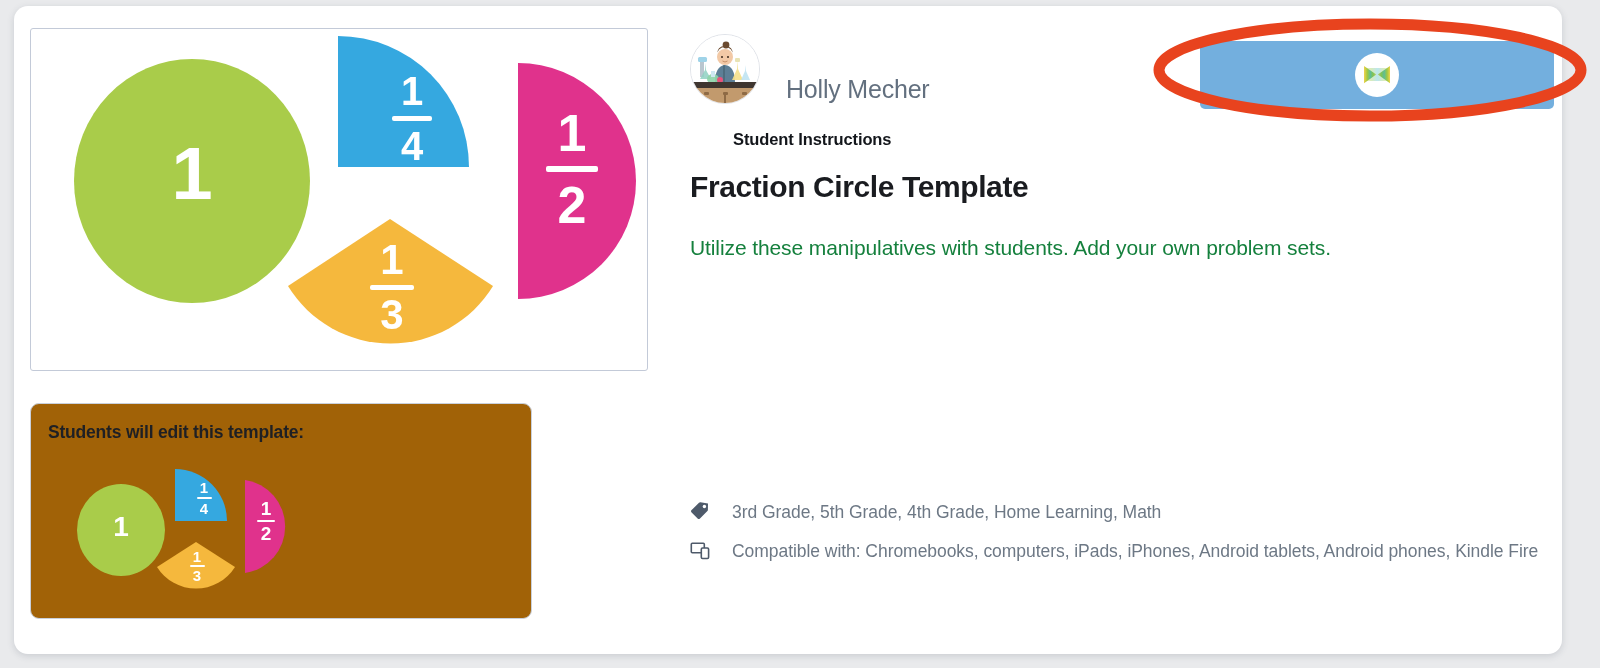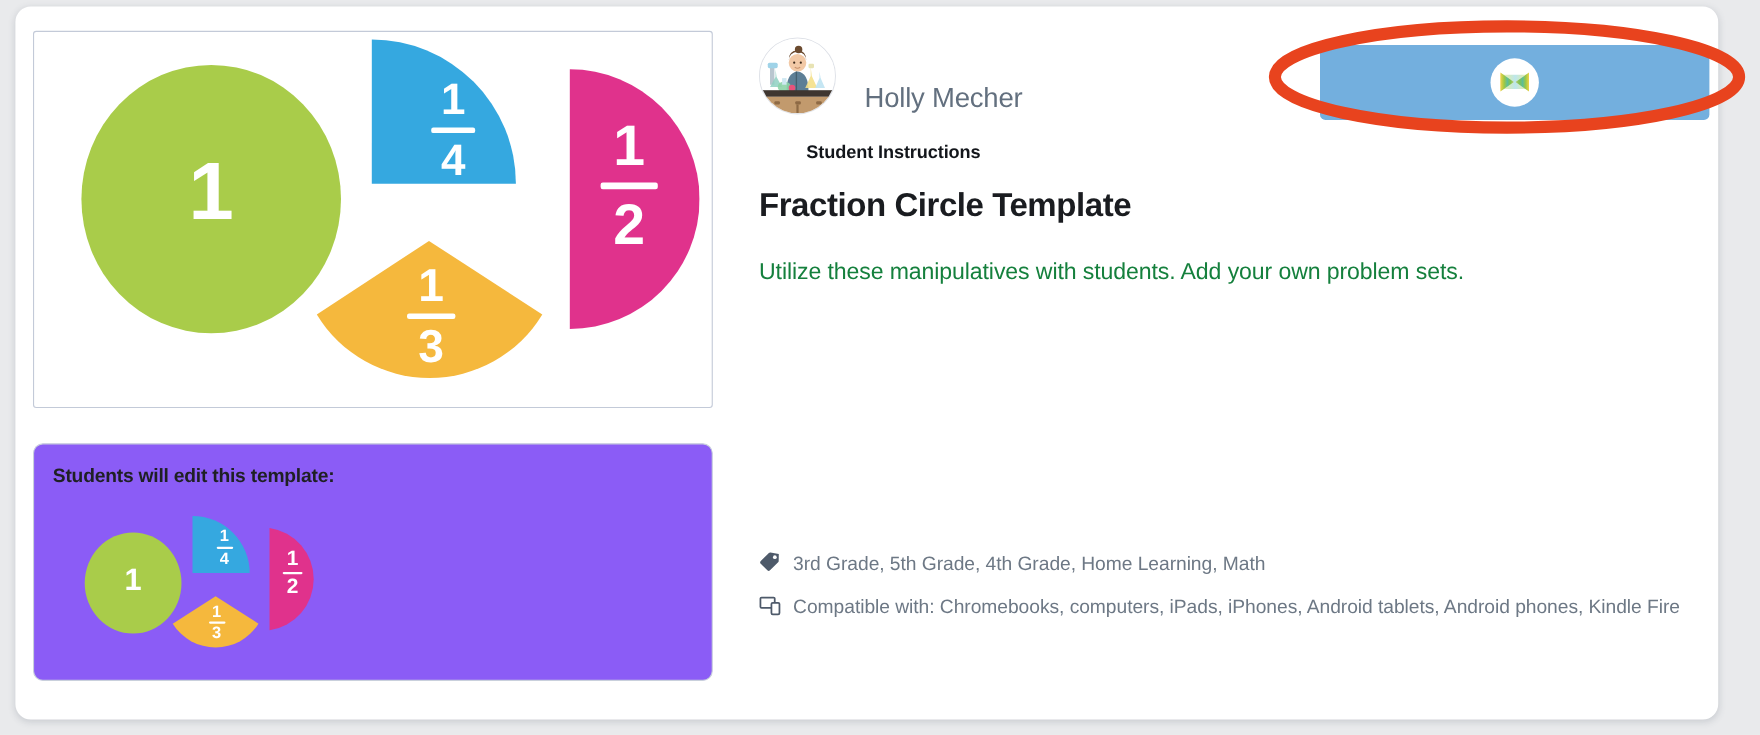--- a/index.html
+++ b/index.html
@@ -44,23 +44,23 @@
     height: 343px;
     background: #ffffff;
     border: 1.5px solid #c3cad8;
     border-radius: 3px;
     overflow: hidden;
   }
 
   .template-card {
     position: relative;
     margin-top: 32px;
-    width: 618px;
+    width: 502px;
     height: 216px;
-    background: #8b5cf6;
+    background: #a16207;
     border: 1.5px solid #c9d0dc;
     border-radius: 9px;
     overflow: hidden;
   }
 
   .template-title {
     position: absolute;
     left: 17px;
     top: 18px;
     font-size: 17.5px;
@@ -151,21 +151,21 @@
   .meta-list {
     position: absolute;
     left: 676px;
     top: 492px;
     width: 870px;
   }
 
   .meta-row {
     display: flex;
     align-items: flex-start;
-    gap: 11px;
+    gap: 22px;
     margin-bottom: 11px;
     font-size: 17.5px;
     color: #6d7885;
     line-height: 1.55;
     letter-spacing: -0.05px;
   }
 
   .meta-icon {
     flex: 0 0 auto;
     width: 20px;

